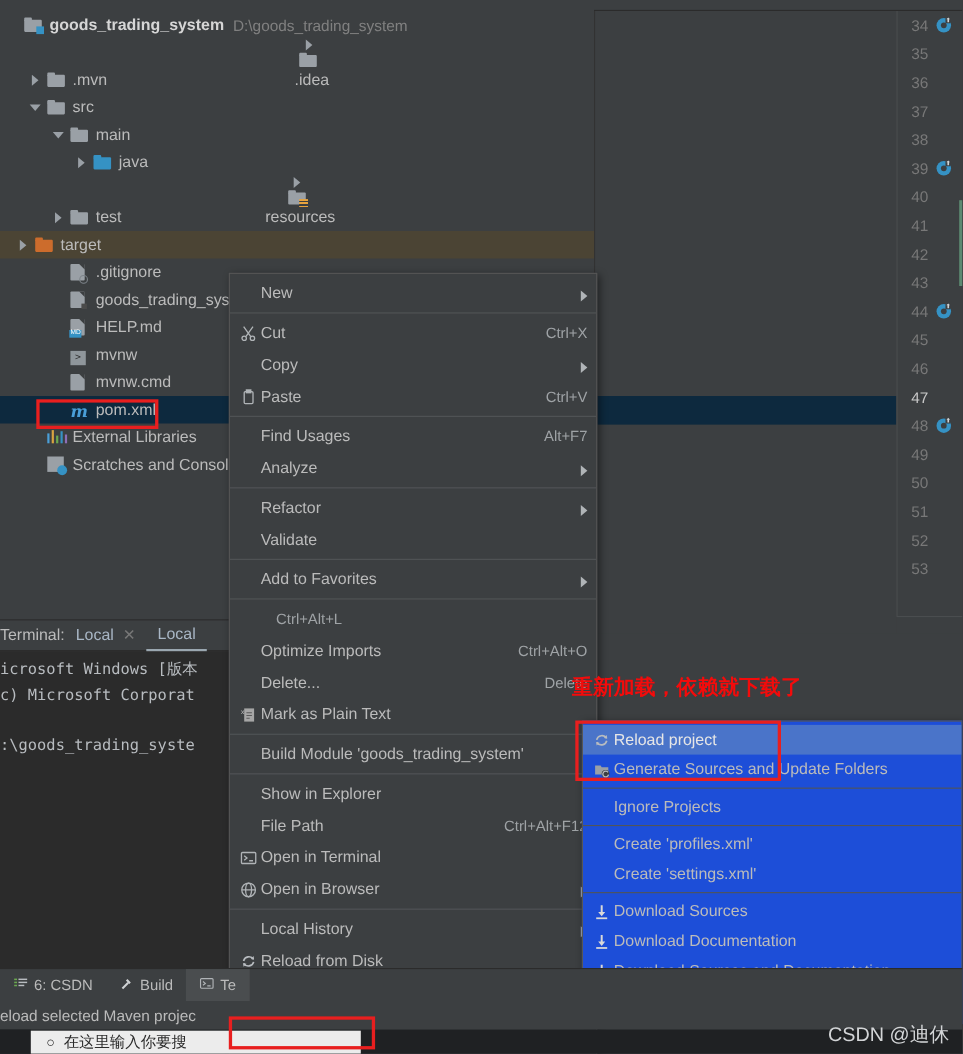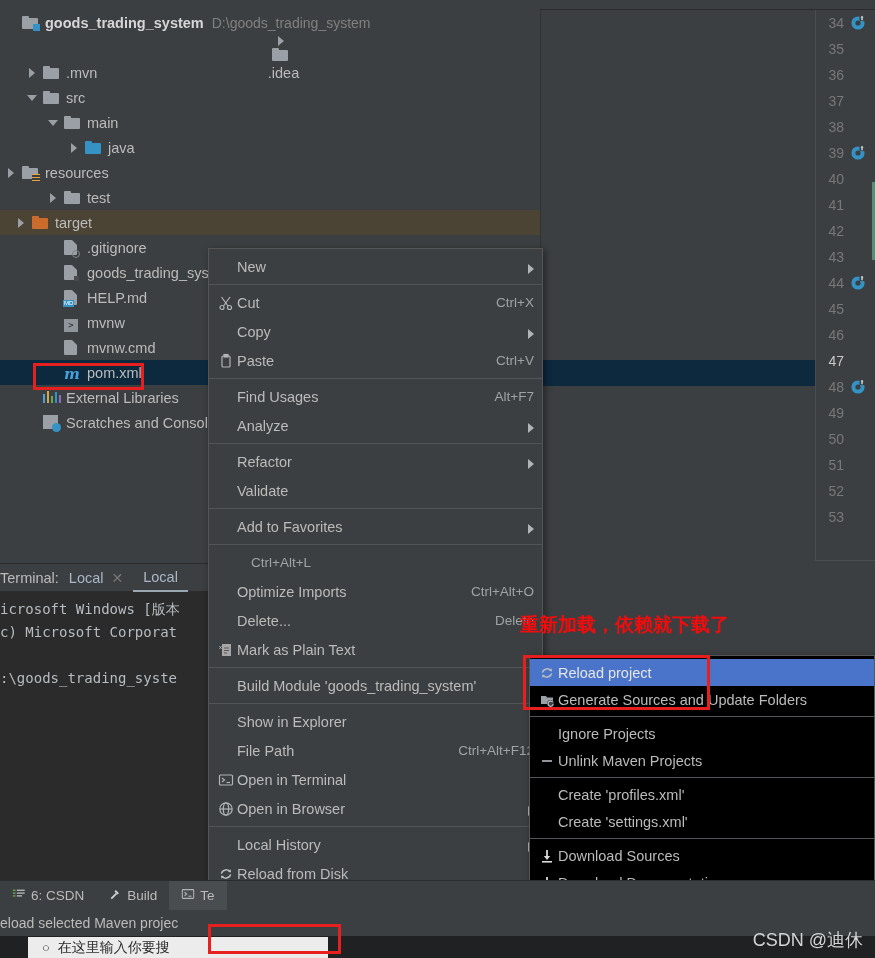--- a/index.html
+++ b/index.html
@@ -134,21 +134,21 @@
   .ctx-arrow::after {
     content:""; position:absolute; right:0px; top:-3px;
     border-left:6px solid #b0b4b7; border-top:5px solid transparent; border-bottom:5px solid transparent;
   }
   .ctx-item.disabled .ctx-arrow::after { border-left-color:#6b6e70; }
   .ctx-sep { height:1px; background:#525557; margin:3px 0; }
 
   
   .sub-menu {
     position:absolute; left:529px; top:655px; width:346px;
-    background:#000000; border:1px solid #565656;
+    background:#1d4ed8; border:1px solid #565656;
     box-shadow:2px 2px 7px rgba(0,0,0,.45);
     padding:3px 0 0 0;
   }
   .sub-menu .ctx-item { height:27px; font-size:14.5px; }
 
   
   .annot-box { position:absolute; border:3px solid #e81f1f; pointer-events:none; }
   .annot-text {
     position:absolute; color:#f40b0b; font-weight:bold; font-size:19px;
     font-family:"DejaVu Sans","Liberation Sans",sans-serif; white-space:nowrap;
@@ -333,21 +333,21 @@
       <div class="tree-row" style="padding-left: 48px;">
         <span class="arrow down"></span>
         <span class="ticon"><span class="folder" style="display:inline-block;position:relative;top:1px;"></span></span>
         <span class="tlabel">main</span>
       </div>
       <div class="tree-row" style="padding-left: 69px;">
         <span class="arrow right"></span>
         <span class="ticon"><span class="folder blue" style="display:inline-block;position:relative;top:1px;"></span></span>
         <span class="tlabel">java</span>
       </div>
-      <div class="tree-row" style="">
+      <div class="tree-row" style=" flex-direction: column;">
         <span class="arrow right"></span>
         <span class="ticon"><span class="folder" style="display:inline-block;position:relative;top:1px;"><span class="badge-lines"></span></span></span>
         <span class="tlabel">resources</span>
       </div>
       <div class="tree-row" style="padding-left: 48px;">
         <span class="arrow right"></span>
         <span class="ticon"><span class="folder" style="display:inline-block;position:relative;top:1px;"></span></span>
         <span class="tlabel">test</span>
       </div>
       <div class="tree-row hl-target" style="padding-left: 16px;">
@@ -623,28 +623,20 @@
             </g>
           </svg>
         </span>
         <span class="ctx-txt">Generate Sources and Update Folders</span>
       </div>
       <div class="ctx-sep"></div>
       <div class="ctx-item">
         <span class="ctx-ic"></span>
         <span class="ctx-txt">Ignore Projects</span>
       </div>
-      <div class="ctx-item">
-        <span class="ctx-ic">
-          <svg width="16" height="16" viewBox="0 0 16 16">
-            <path d="M3 8h10" stroke="#b8bcc0" stroke-width="1.6"></path>
-          </svg>
-        </span>
-        <span class="ctx-txt">Unlink Maven Projects</span>
-      </div>
       <div class="ctx-sep"></div>
       <div class="ctx-item">
         <span class="ctx-ic"></span>
         <span class="ctx-txt">Create 'profiles.xml'</span>
       </div>
       <div class="ctx-item">
         <span class="ctx-ic"></span>
         <span class="ctx-txt">Create 'settings.xml'</span>
       </div>
       <div class="ctx-sep"></div>

